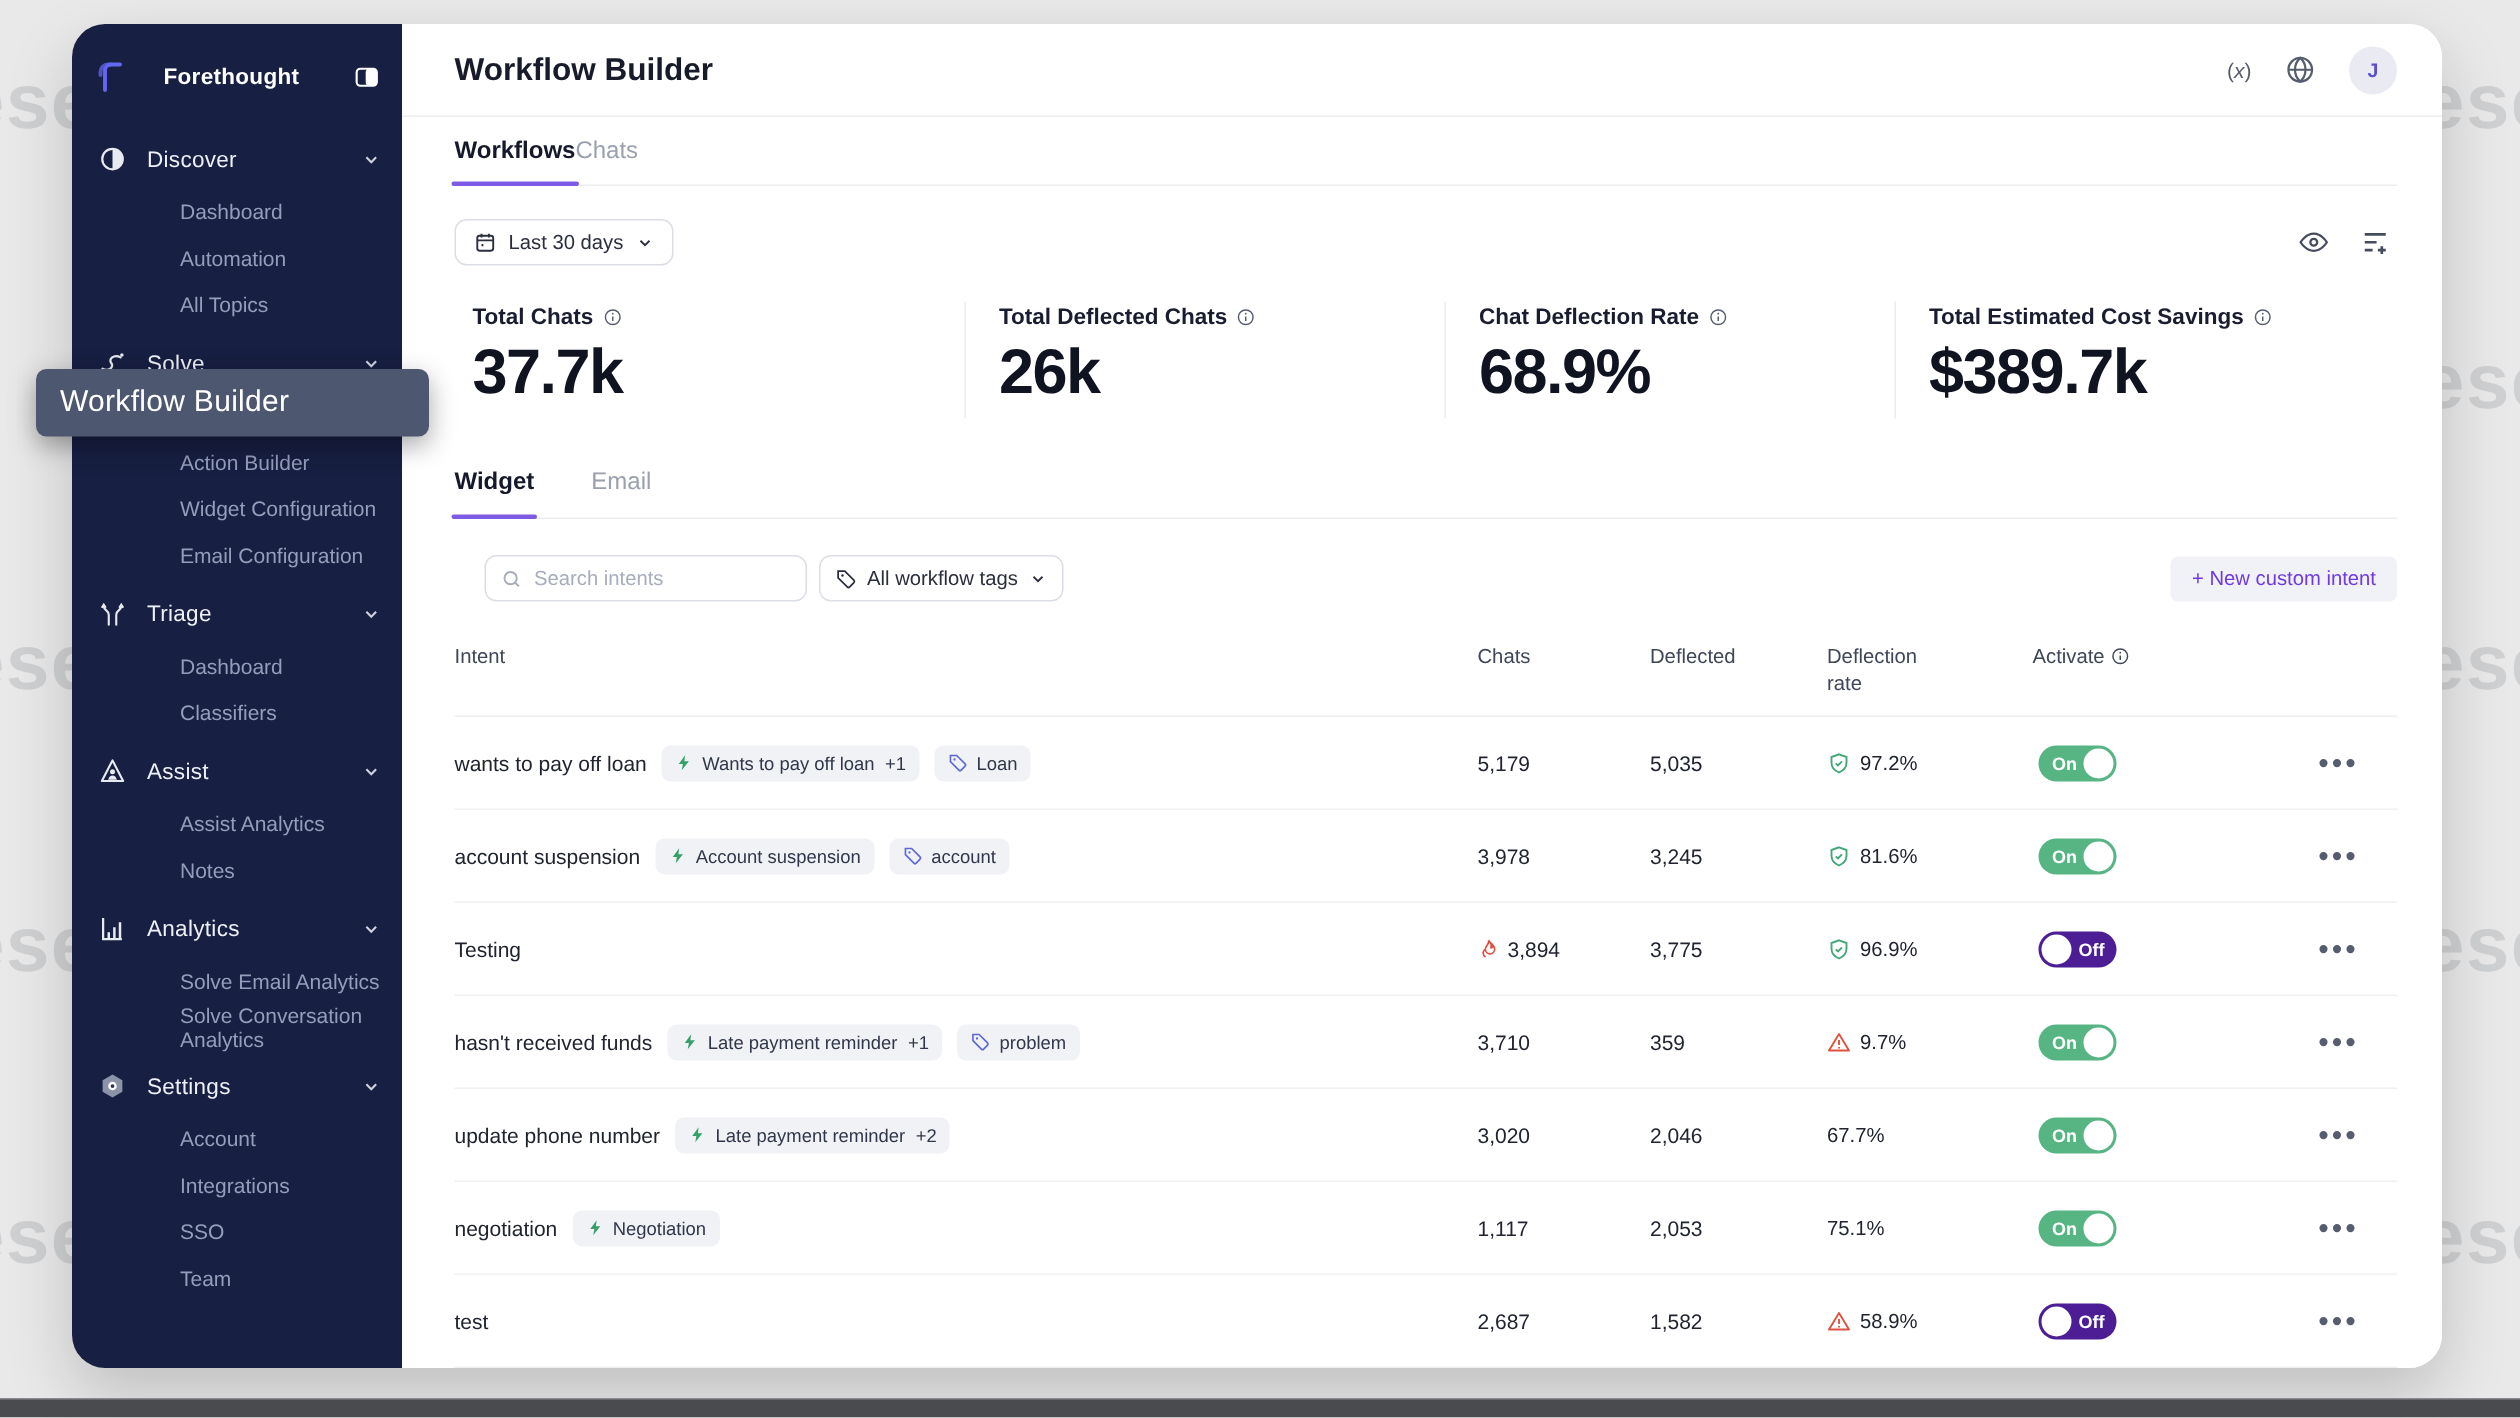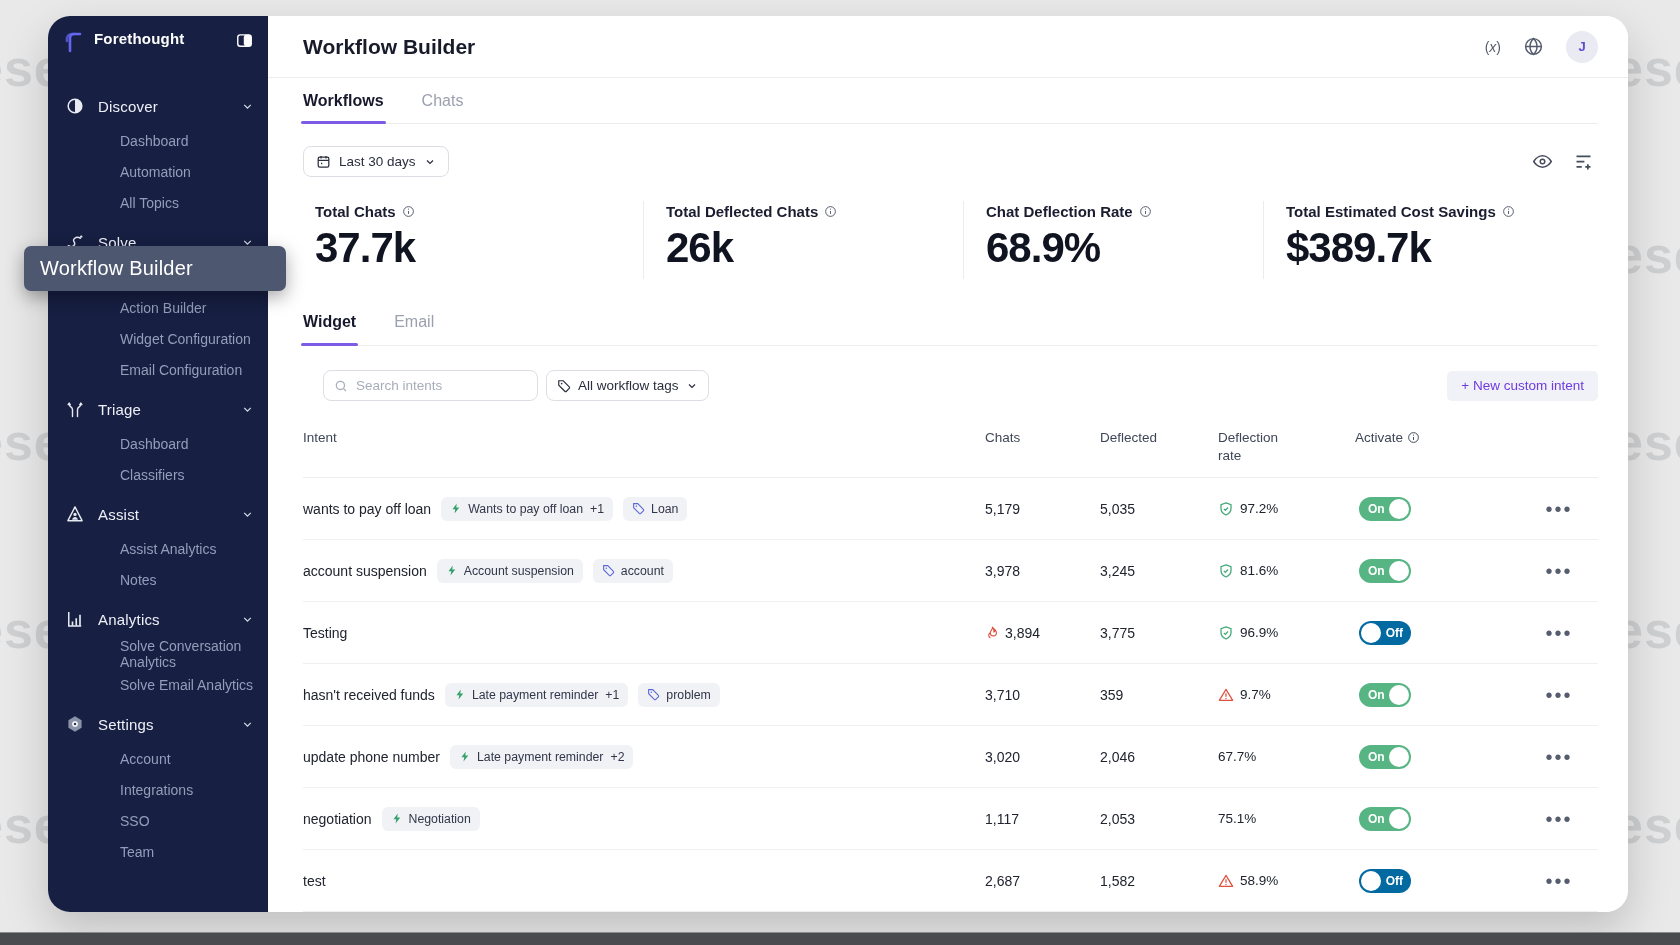--- a/index.html
+++ b/index.html
@@ -10,21 +10,21 @@
 
   .bottom-strip { position:absolute; left:0; right:0; bottom:0; height:13px; background:#4a4b4f; border-top:1px solid #8a8b8f; z-index:5; }
 
   
   .app-window { position:absolute; left:48px; top:16px; width:1580px; height:896px;
     background:#ffffff; border-radius:22px; box-shadow:0 18px 45px rgba(0,0,0,.18);
     display:flex; overflow:hidden; z-index:2; }
 
   
   .sidebar { width:220px; min-width:220px; background:#171f42; color:#eef0f7; display:flex; flex-direction:column; }
-  .brand-row { height:56px; display:flex; align-items:flex-start; padding:14px 14px 0 16px; gap:8px; }
+  .brand-row { height:56px; display:flex; align-items:center; padding:14px 14px 0 16px; gap:23px; }
   .brand-name { font-size:15px; font-weight:700; color:#fff; flex:1; letter-spacing:.2px; }
   .collapse-btn { width:20px; height:20px; display:flex; align-items:center; justify-content:center; cursor:pointer; }
   .nav { padding:10px 0 0 0; flex:1; }
   .nav-section { height:38px; margin-top:5px; display:flex; align-items:center; padding:0 14px 0 16px; gap:12px; cursor:pointer; }
   .nav-section .sec-label { flex:1; font-size:15px; color:#eef0f7; letter-spacing:.2px; }
   .nav-section .sec-icon { width:22px; display:flex; justify-content:center; }
   .nav-sub { height:31px; display:flex; align-items:center; padding-left:72px; font-size:14px; color:#959dbb; cursor:pointer; }
 
   
   .nav-tooltip { position:absolute; left:24px; top:246px; width:262px; height:45px; background:#4e5770;
@@ -34,21 +34,21 @@
   
   .main { flex:1; display:flex; flex-direction:column; background:#fff; min-width:0; }
   .topbar { height:62px; border-bottom:1px solid #ededf0; display:flex; align-items:center; padding:0 30px 0 35px; }
   .page-title { font-size:21px; font-weight:700; color:#181b29; flex:1; }
   .topbar-icons { display:flex; align-items:center; gap:22px; }
   .variables-icon { font-size:14px; color:#555c6e; cursor:pointer; }
   .variables-icon i { font-style:italic; }
   .avatar { width:32px; height:32px; border-radius:50%; background:#e9eaf2; color:#5b4fd0; font-size:13px; font-weight:700;
     display:flex; align-items:center; justify-content:center; cursor:pointer; }
 
-  .tabs-row { margin:0 30px 0 35px; height:46px; display:flex; gap:38px; border-bottom:1px solid #ededf0; }
+  .tabs-row { margin:0 30px 0 35px; height:46px; display:flex; border-bottom:1px solid #ededf0; }
   .tab { font-size:16px; color:#9aa0ae; display:flex; align-items:center; position:relative; cursor:pointer; }
   .tab.active { color:#16192c; font-weight:700; }
   .tab.active::after { content:""; position:absolute; left:-2px; right:-2px; bottom:-1px; height:3px; background:#7e5be4; border-radius:3px; }
 
   .content { flex:1; padding:22px 30px 0 35px; display:flex; flex-direction:column; min-height:0; }
 
   .filter-row { display:flex; align-items:center; }
   .date-pill { display:inline-flex; align-items:center; gap:8px; height:31px; padding:0 12px; border:1px solid #dcdee5;
     border-radius:8px; font-size:13.5px; color:#2a2e3d; background:#fff; cursor:pointer; }
   .filter-row .spacer { flex:1; }
@@ -81,21 +81,21 @@
   .th.wrap { max-width:80px; }
   .th .info { vertical-align:-2px; margin-left:4px; }
   .tr { height:62px; border-bottom:1px solid #f0f0f3; }
   .intent-cell { display:flex; align-items:center; gap:10px; font-size:14px; color:#20242f; }
   .chip { display:inline-flex; align-items:center; gap:6px; height:24px; padding:0 9px; background:#f1f2f5; border-radius:6px;
     font-size:12.3px; color:#31374a; white-space:nowrap; cursor:default; }
   .num { font-size:14px; color:#20242f; display:flex; align-items:center; gap:6px; }
   .rate { font-size:13.5px; color:#20242f; display:flex; align-items:center; gap:6px; }
   .toggle { width:52px; height:24px; border-radius:13px; position:relative; cursor:pointer; display:flex; align-items:center; margin-left:4px; }
   .toggle.on { background:#57b584; }
-  .toggle.off { background:#0369a1; }
+  .toggle.off { background:#4c1d95; }
   .toggle .knob { width:20px; height:20px; border-radius:50%; background:#fff; position:absolute; top:2px; }
   .toggle.on .knob { right:2px; }
   .toggle.off .knob { left:2px; }
   .toggle .t-label { color:#fff; font-size:12px; font-weight:700; position:absolute; }
   .toggle.on .t-label { left:9px; }
   .toggle.off .t-label { right:8px; }
   .row-menu { font-size:20px; color:#565d6e; text-align:center; letter-spacing:2px; cursor:pointer; line-height:10px; }
 </style>
 </head>
 <body>
@@ -213,22 +213,22 @@
               <path d="M9 20v-5M13.5 20v-9M18 20V7" stroke-width="2"></path>
             </svg>
           </span>
           <span class="sec-label">Analytics</span>
           <span style="display:flex">
             <svg width="13" height="13" viewBox="0 0 24 24" fill="none" stroke="#cfd3e0" stroke-width="2.6">
               <path d="M6 9l6 6 6-6"></path>
             </svg>
           </span>
         </div>
+        <div class="nav-sub">Solve Email Analytics</div>
         <div class="nav-sub">Solve Conversation Analytics</div>
-        <div class="nav-sub">Solve Email Analytics</div>
         <div class="nav-section">
           <span class="sec-icon">
             <svg width="20" height="20" viewBox="0 0 24 24">
               <path d="M12 2.8l7.9 4.6v9.2L12 21.2 4.1 16.6V7.4z" fill="#8b93a8"></path>
               <circle cx="12" cy="12" r="3.4" fill="#fff"></circle>
               <circle cx="12" cy="12" r="1.5" fill="#2a3150"></circle>
             </svg>
           </span>
           <span class="sec-label">Settings</span>
           <span style="display:flex">

